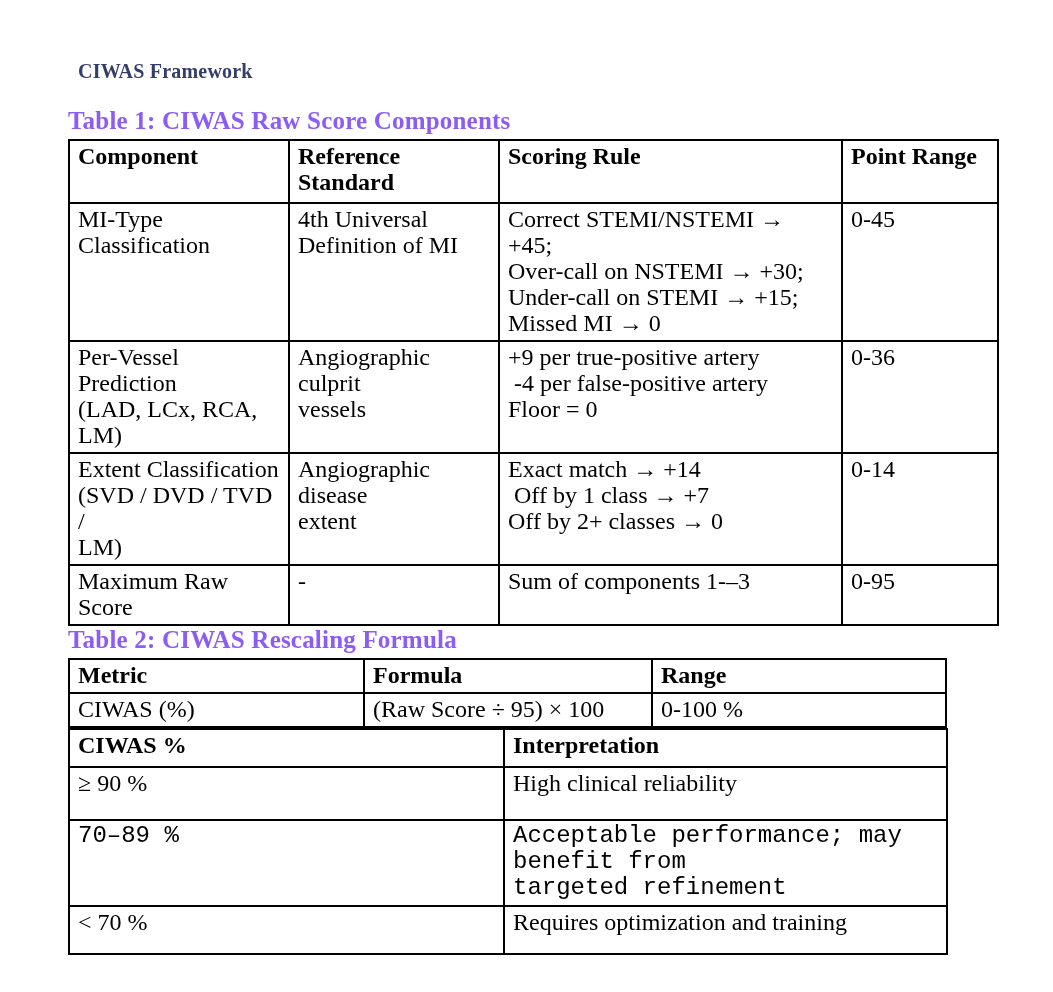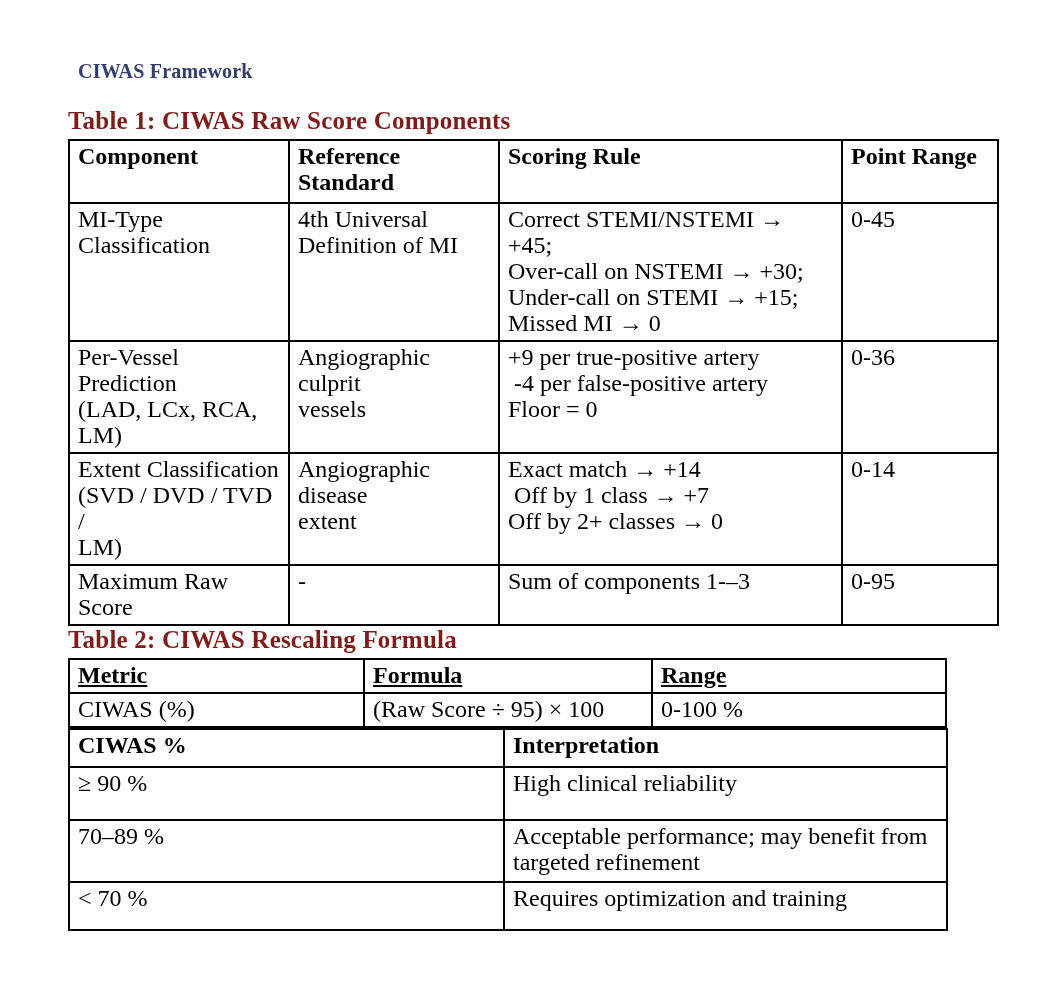--- a/index.html
+++ b/index.html
@@ -20,21 +20,21 @@
     font-size: 20px;
     font-weight: bold;
     color: #333e6a;
     margin-left: 10px;
     margin-bottom: 24px;
     letter-spacing: 0.2px;
   }
   .table-heading {
     font-size: 25px;
     font-weight: bold;
-    color: #7f1d1d;
+    color: #8b5cf6;
     margin-bottom: 4px;
     letter-spacing: 0.2px;
   }
   .gap-t2 { }
   .gap-t3 { margin-top: 62px; }
   table {
     border-collapse: collapse;
     table-layout: fixed;
     font-size: 24px;
     line-height: 26px;
@@ -45,26 +45,26 @@
     text-align: left;
     padding: 2px 8px 4px 8px;
     white-space: pre-wrap;
     overflow: hidden;
   }
   th { font-weight: bold; }
   .t1 { width: 929px; }
   .t1 th { height: 63px; }
   .t1 .r4 td { height: 30px; border-radius: 16px; }
   .t2 { width: 877px; }
-  .t2 th { height: 29px; text-decoration: underline; }
+  .t2 th { height: 29px; }
   .t2 td { height: 28px; }
   .t3 { width: 878px; }
   .t3 th { height: 38px; }
   .t3 .r1 td { height: 53px; }
-  .t3 .r2 td { height: 62px; }
+  .t3 .r2 td { height: 62px; font-family: Liberation Mono, monospace; }
   .t3 .r3 td { height: 48px; }
 </style>
 </head>
 <body>
 
 <div class="page">
 
   <h1 class="doc-title">CIWAS Framework</h1>
 
   <h2 class="table-heading">Table 1: CIWAS Raw Score Components</h2>

